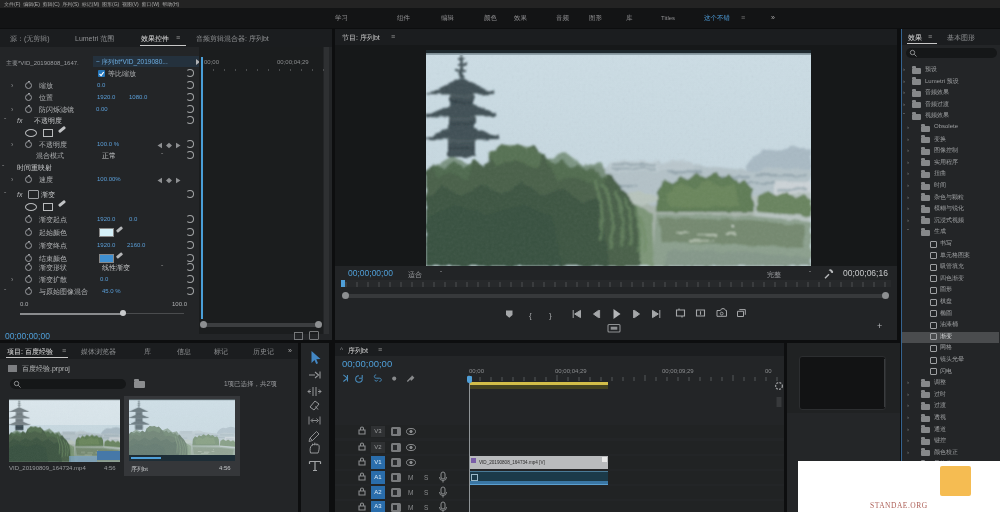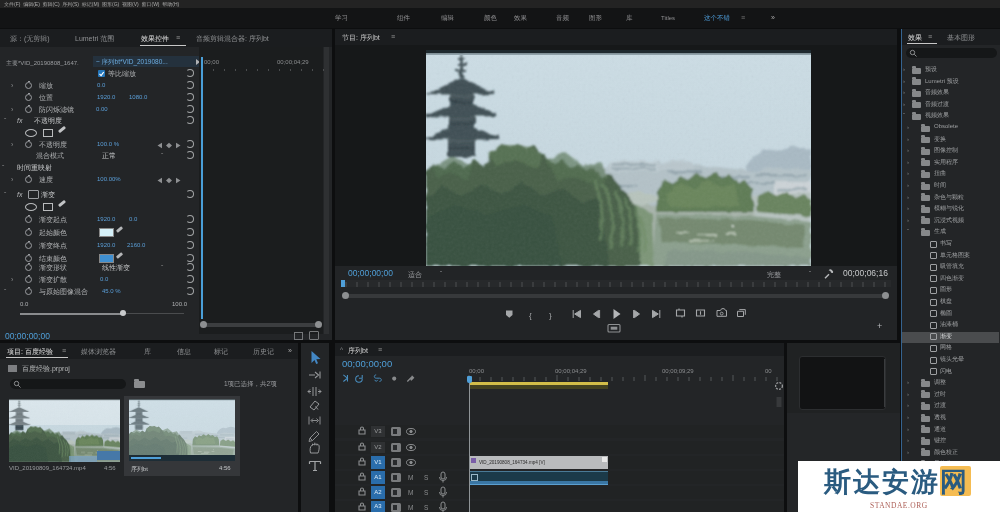--- a/index.html
+++ b/index.html
@@ -690,15 +690,14 @@
   <div class="erow" style="top:430.4px;">
         <span class="ech" style="left:5px;">›</span>
         <span class="fld" style="left:19px;"></span>
         <span class="abs" style="left:32px;">风格化</span>
       </div>
   </div>
 </div>
 
 <div class="abs" style="left:798px;top:461px;width:202px;height:51px;background:#ffffff;">
   <div class="abs" style="left:142px;top:5px;width:31px;height:30px;background:#f5bc52;border-radius:2px;"></div>
-  <div class="t" style="left:26px;top:3px;font-size:27px;letter-spacing:2px;font-family:'Liberation Serif',serif;font-weight:bold;color:#2a5b80;">斯达安游网</div>
   <div class="t" style="left:72px;top:40px;font-size:7.5px;letter-spacing:0.5px;color:#ad6058;font-family:'Liberation Serif',serif;">STANDAE.ORG</div>
 </div>
 
 </body></html>

